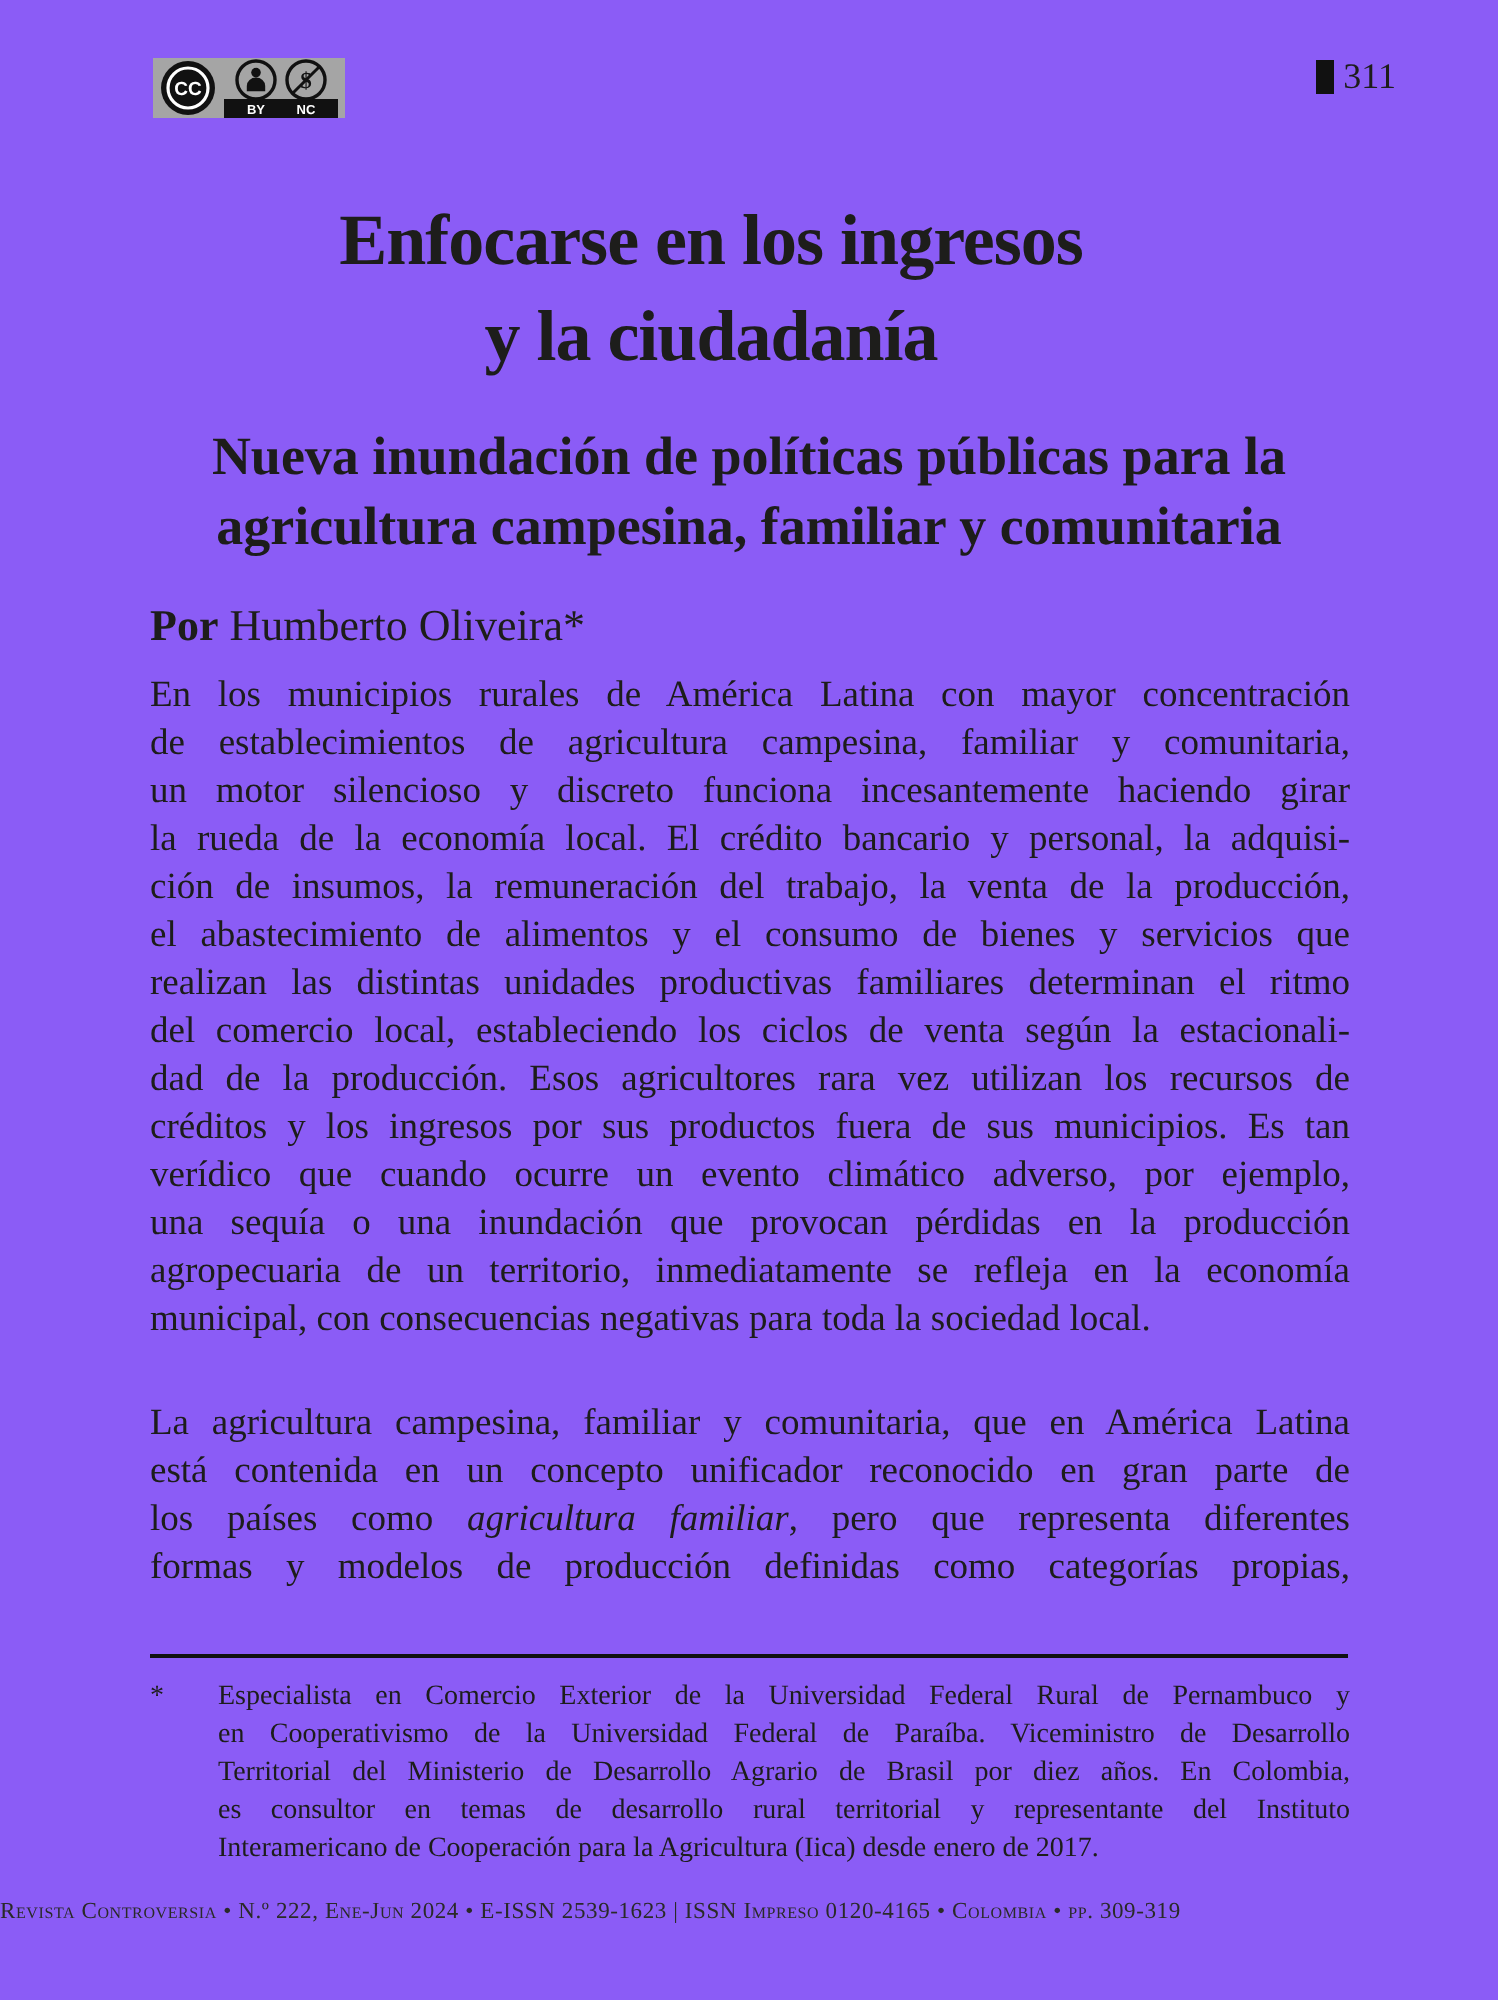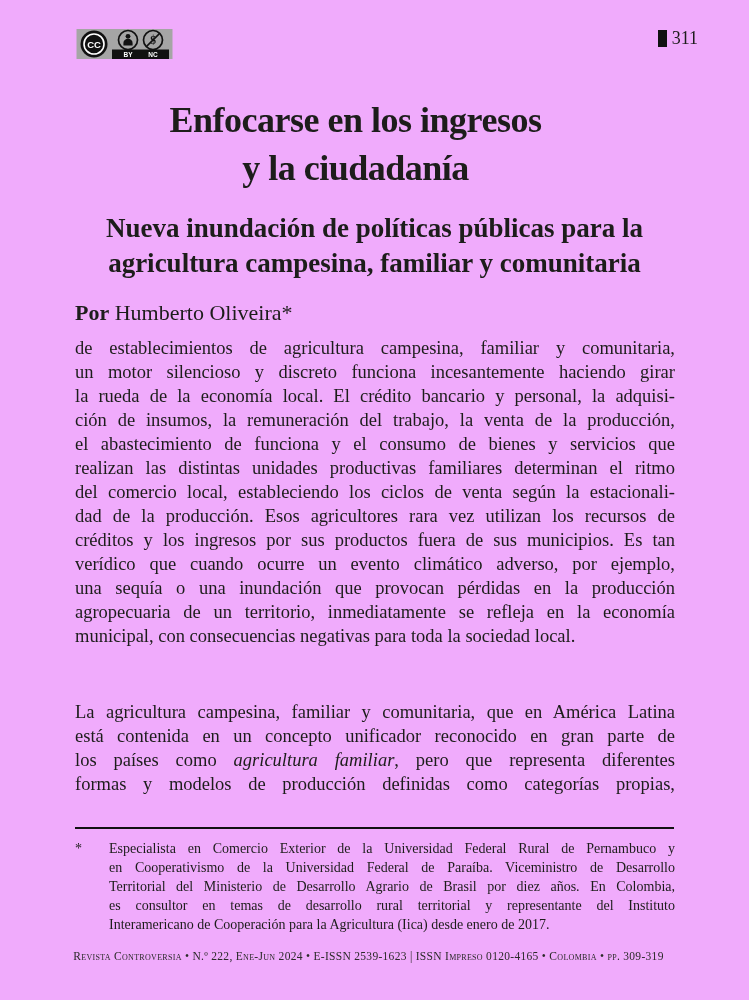--- a/index.html
+++ b/index.html
@@ -1,20 +1,20 @@
 <!DOCTYPE html>
 <html><head>
 <meta charset="utf-8">
 <style>
   html, body { margin: 0; padding: 0; background: #e8e8e8; }
   .page {
     position: relative;
     width: 749px;
     height: 1000px;
-    background: #f0abfc;
+    background: #8b5cf6;
     font-family: "Liberation Serif", serif;
     color: #1d1d1b;
     overflow: hidden;
     margin: 0 auto;
   }
   
   .cc-badge { position: absolute; left: 76px; top: 27px; }
   .pageno-wrap {
     position: absolute; right: 51px; top: 28px;
     display: flex; align-items: center; gap: 5px;
@@ -64,21 +64,21 @@
   .fn-lines { flex: 1 1 auto; }
   .fn-line {
     text-align: justify; text-align-last: justify;
     line-height: 19px; white-space: nowrap;
   }
   .fn-line.flush-left { text-align-last: left; }
 
   
   .footer {
     position: absolute; top: 950px; left: 0; width: 737px;
-    text-align: center;
+    text-align: left;
     font-variant: small-caps;
     font-size: 11.5px;
     letter-spacing: 0.3px;
     color: #2a2a28;
   }
 </style>
 </head>
 <body>
 
 <div class="page">
@@ -119,25 +119,26 @@
     <span>Nueva inundación de políticas públicas para la</span>
     <span>agricultura campesina, familiar y comunitaria</span>
   </h2>
 
   <div class="byline">
     <span class="prefix">Por</span>
     <span>Humberto Oliveira*</span>
   </div>
 
   <div class="bodyblock para1">
+    <div class="line">En los municipios rurales de América Latina con mayor concentración</div>
     <div class="line">de establecimientos de agricultura campesina, familiar y comunitaria,</div>
     <div class="line">un motor silencioso y discreto funciona incesantemente haciendo girar</div>
     <div class="line">la rueda de la economía local. El crédito bancario y personal, la adquisi-</div>
     <div class="line">ción de insumos, la remuneración del trabajo, la venta de la producción,</div>
-    <div class="line">el abastecimiento de funciona y el consumo de bienes y servicios que</div>
+    <div class="line">el abastecimiento de alimentos y el consumo de bienes y servicios que</div>
     <div class="line">realizan las distintas unidades productivas familiares determinan el ritmo</div>
     <div class="line">del comercio local, estableciendo los ciclos de venta según la estacionali-</div>
     <div class="line">dad de la producción. Esos agricultores rara vez utilizan los recursos de</div>
     <div class="line">créditos y los ingresos por sus productos fuera de sus municipios. Es tan</div>
     <div class="line">verídico que cuando ocurre un evento climático adverso, por ejemplo,</div>
     <div class="line">una sequía o una inundación que provocan pérdidas en la producción</div>
     <div class="line">agropecuaria de un territorio, inmediatamente se refleja en la economía</div>
     <div class="line flush-left">municipal, con consecuencias negativas para toda la sociedad local.</div>
   </div>
 

